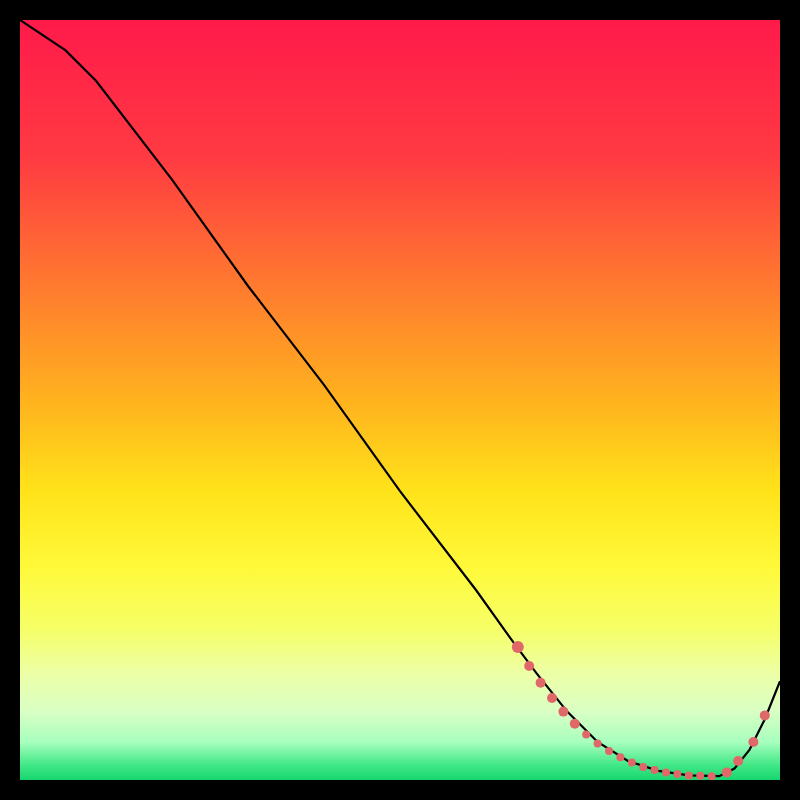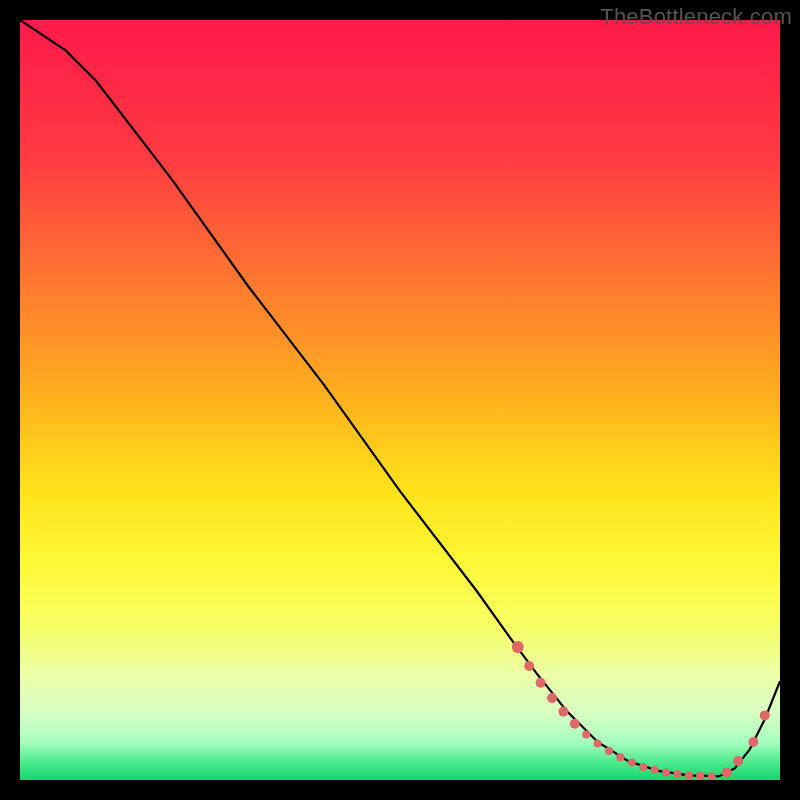--- a/index.html
+++ b/index.html
@@ -47,21 +47,20 @@
     top: 0;
     width: 760px;
     height: 760px;
     z-index: 20;
   }
 </style>
 </head>
 <body>
 
 <div class="frame">
-  <div class="watermark">TheBottleneck.com</div>
 
   <div class="plot-outer">
     <svg class="gradient" id="gradient-svg" viewBox="0 0 760 760" preserveAspectRatio="none">
       <defs>
         <linearGradient id="bg-grad" x1="0" y1="0" x2="0" y2="1">
             <stop offset="0.00%" stop-color="#ff1a4a"></stop>
             <stop offset="18.00%" stop-color="#ff3a42"></stop>
             <stop offset="35.00%" stop-color="#ff7a2f"></stop>
             <stop offset="50.00%" stop-color="#ffb21e"></stop>
             <stop offset="62.00%" stop-color="#ffe31a"></stop>

